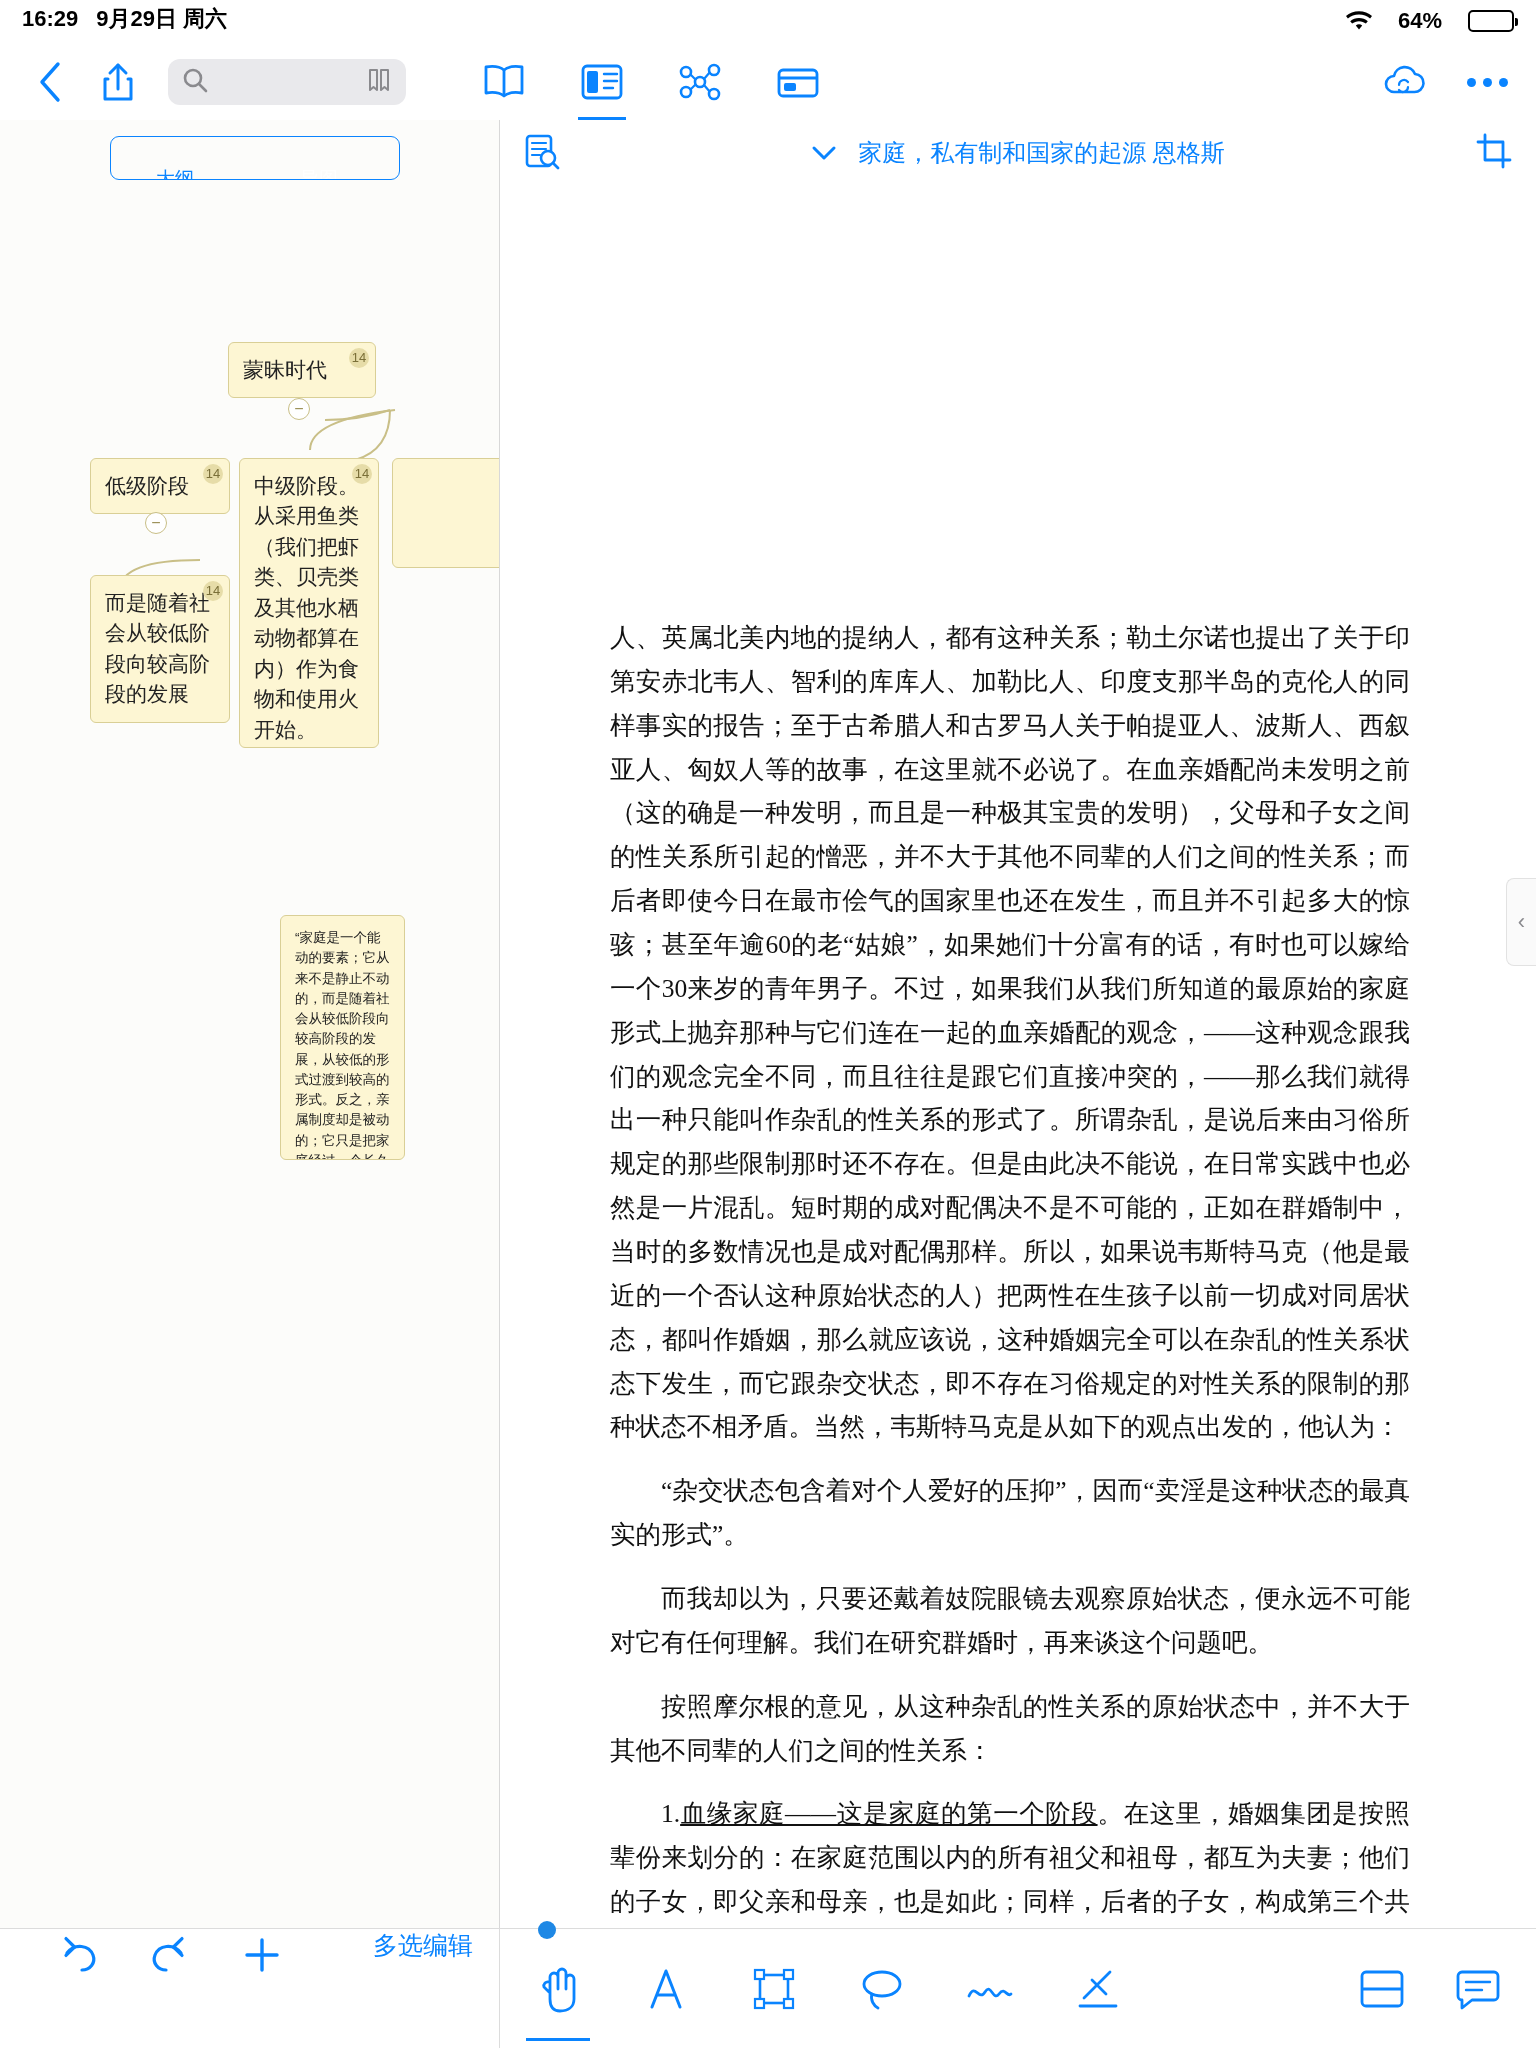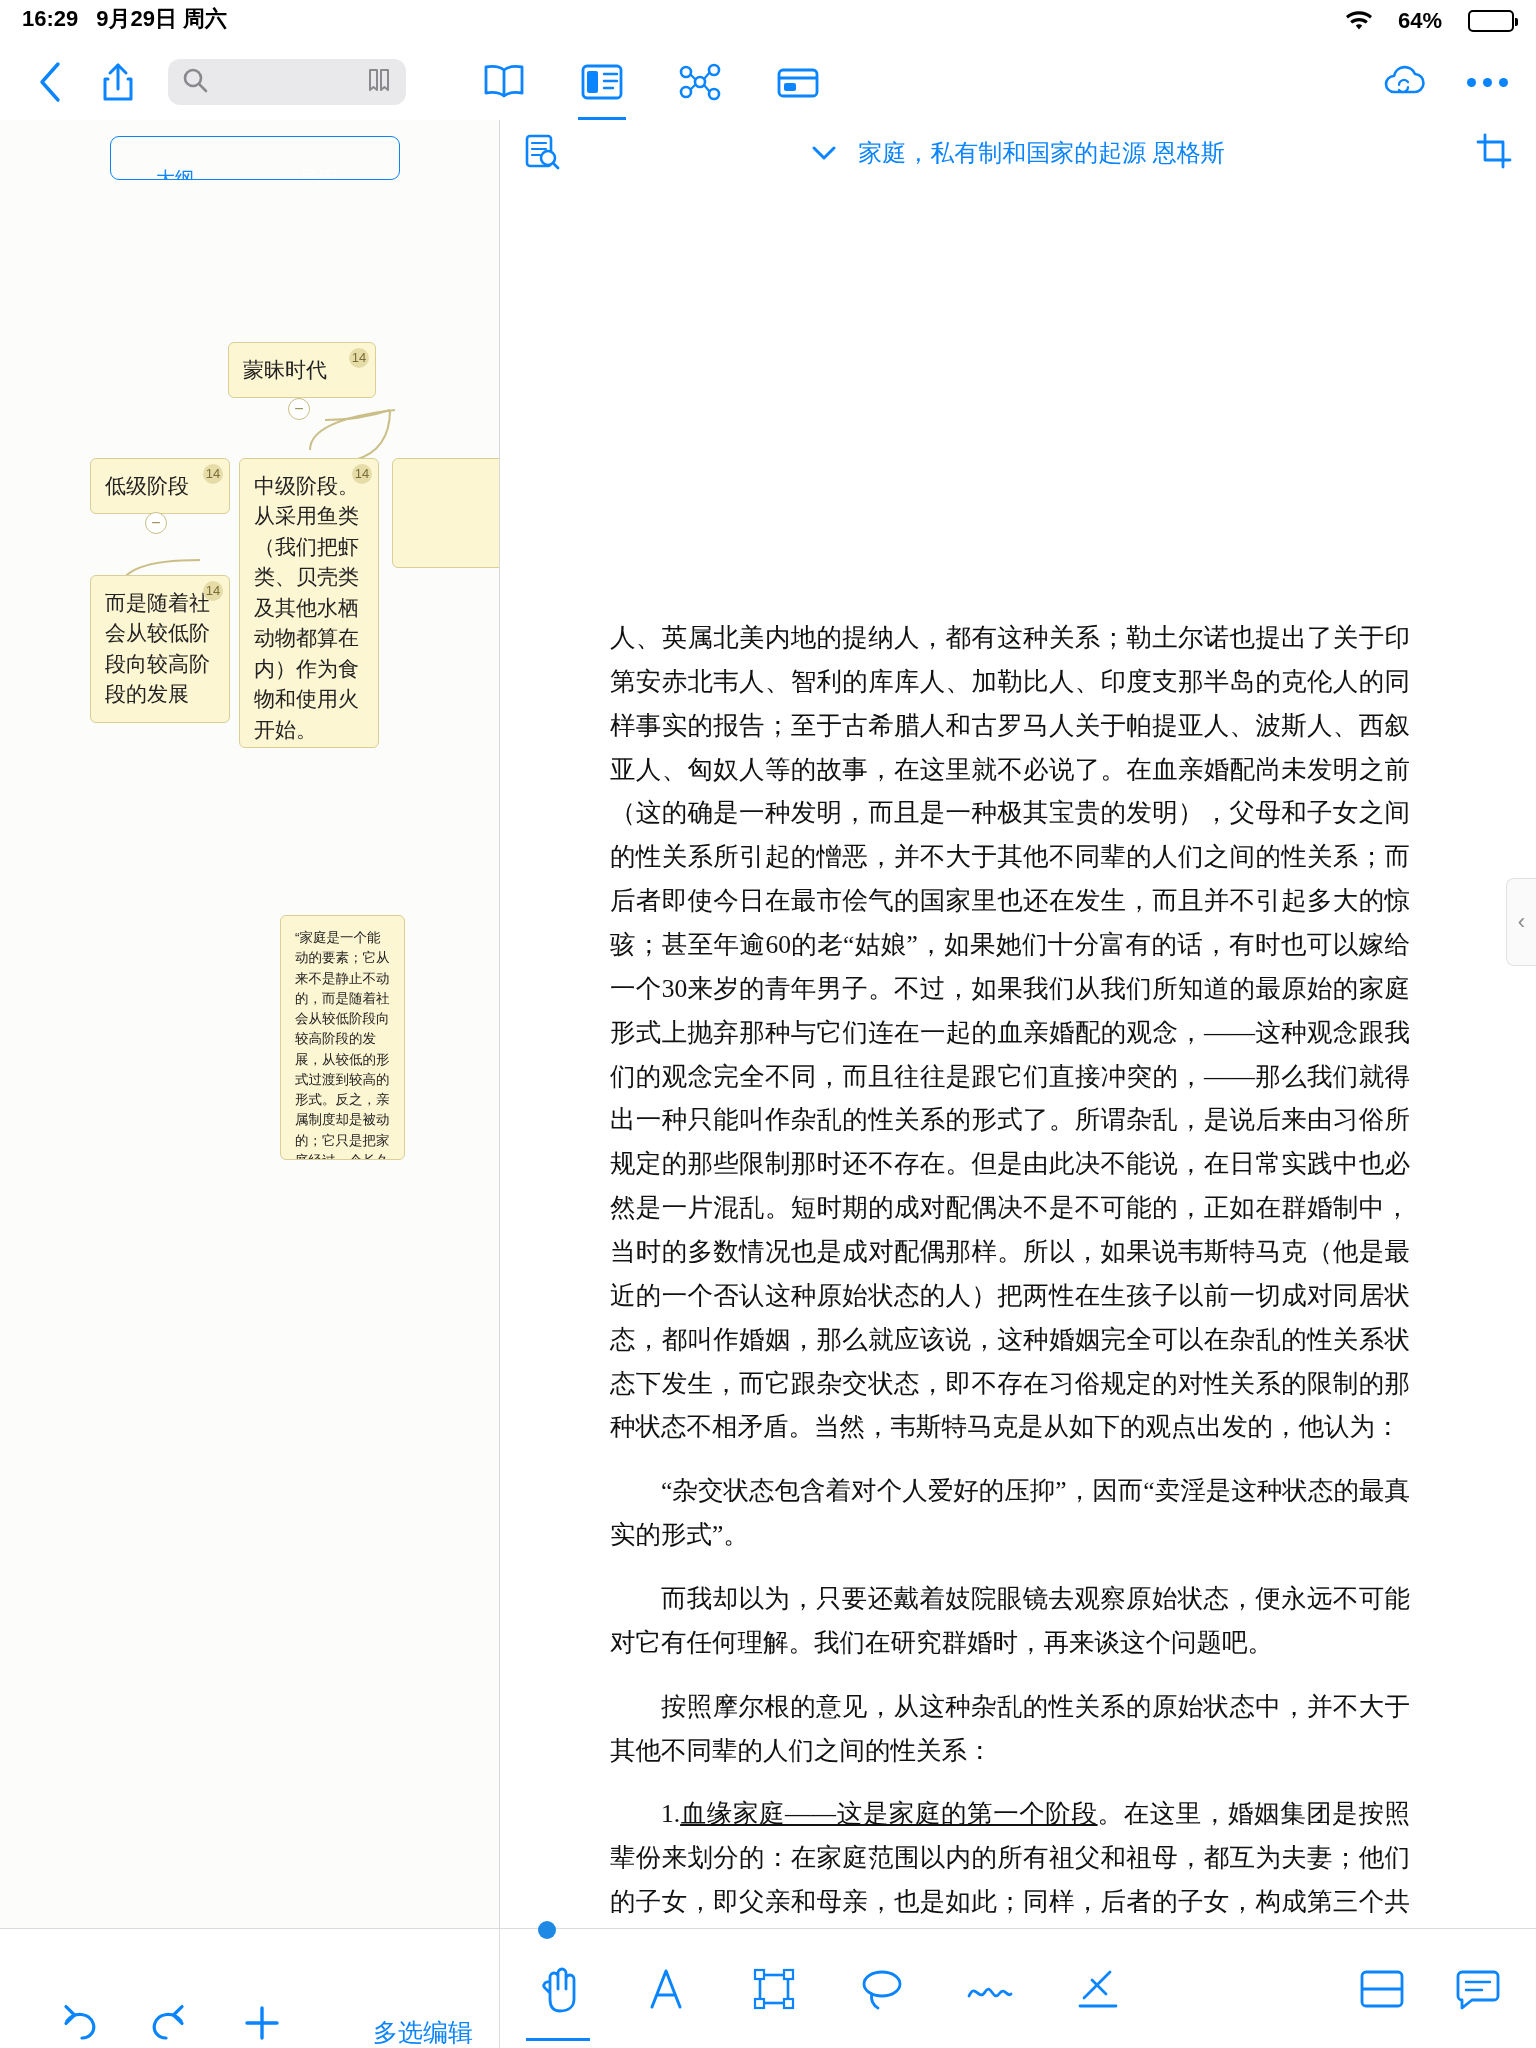--- a/index.html
+++ b/index.html
@@ -132,21 +132,21 @@
     color:#8a8a8e; font-size: 22px;
   }
 
   
   .bottombar {
     position: absolute; top: 1928px; left: 0; width: 1536px; height: 120px;
     display: flex; align-items: center; background: #fff;
     border-top: 1px solid #dcdcdc;
   }
   .bb-left {
-    width: 500px; height: 120px; display:flex; align-items:flex-end; gap: 40px;
+    width: 500px; height: 120px; display:flex; align-items:flex-start; gap: 40px;
     padding-left: 52px; border-right: 1px solid #dcdcdc;
   }
   .bb-right {
     flex: 1; height: 120px; display:flex; align-items:center; position: relative;
     padding: 0 32px; gap: 56px;
   }
   .tool { width: 52px; height: 52px; display:flex; align-items:center; justify-content:center; color:#0a84ff; }
   .tool.active { position: relative; }
   .tool.active::after {
     content:""; position:absolute; bottom:-26px; left:-6px; right:-6px; height:3px; background:#0a84ff;

